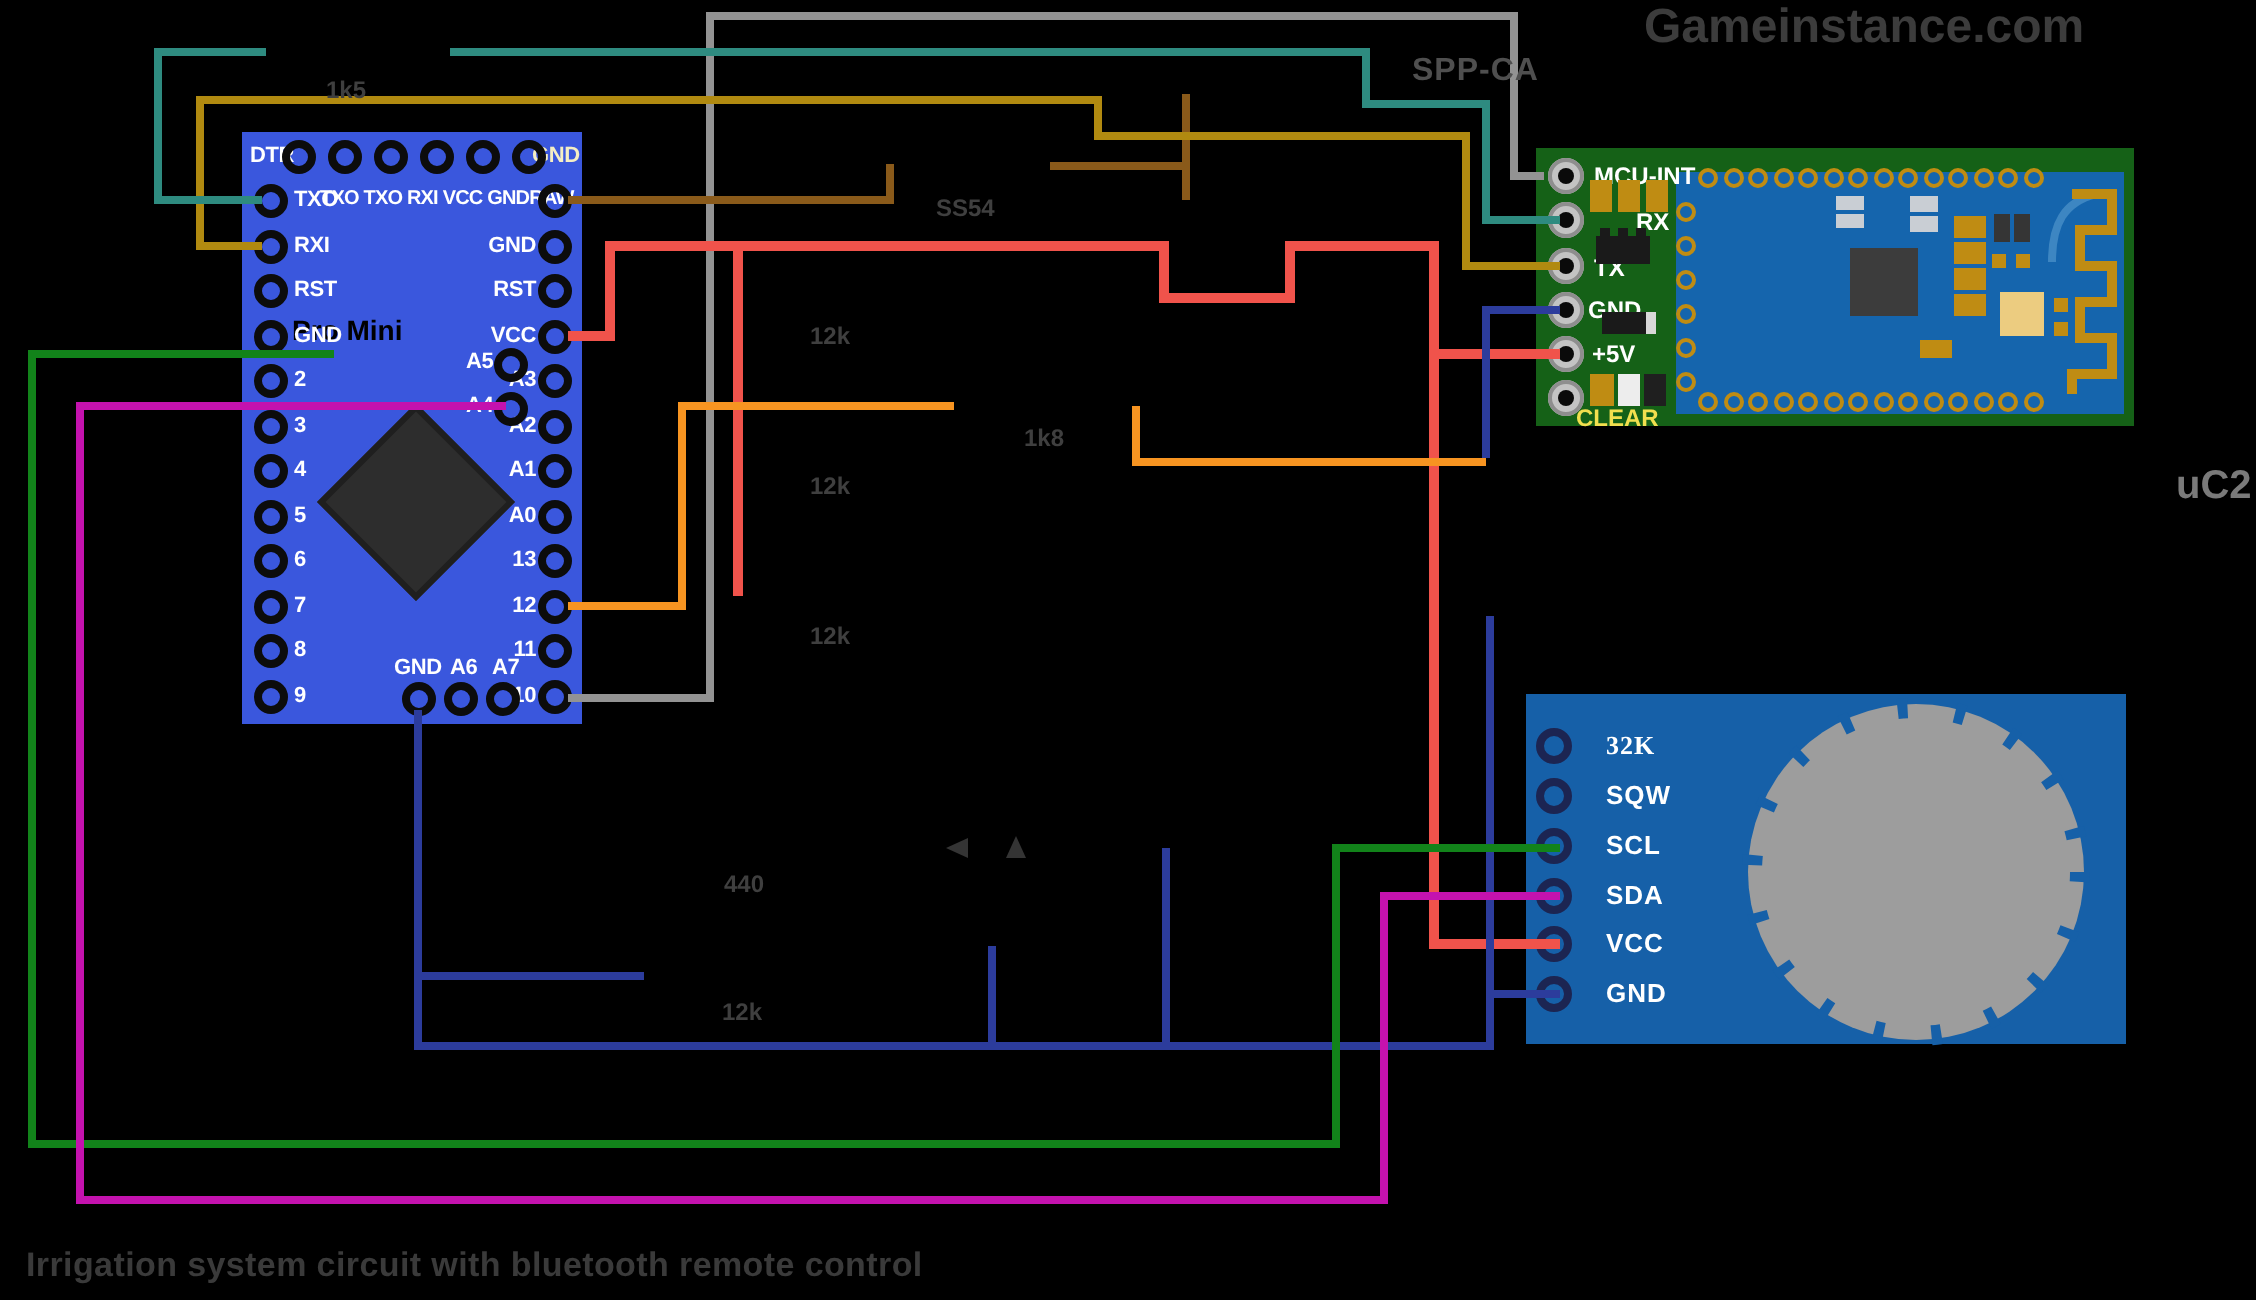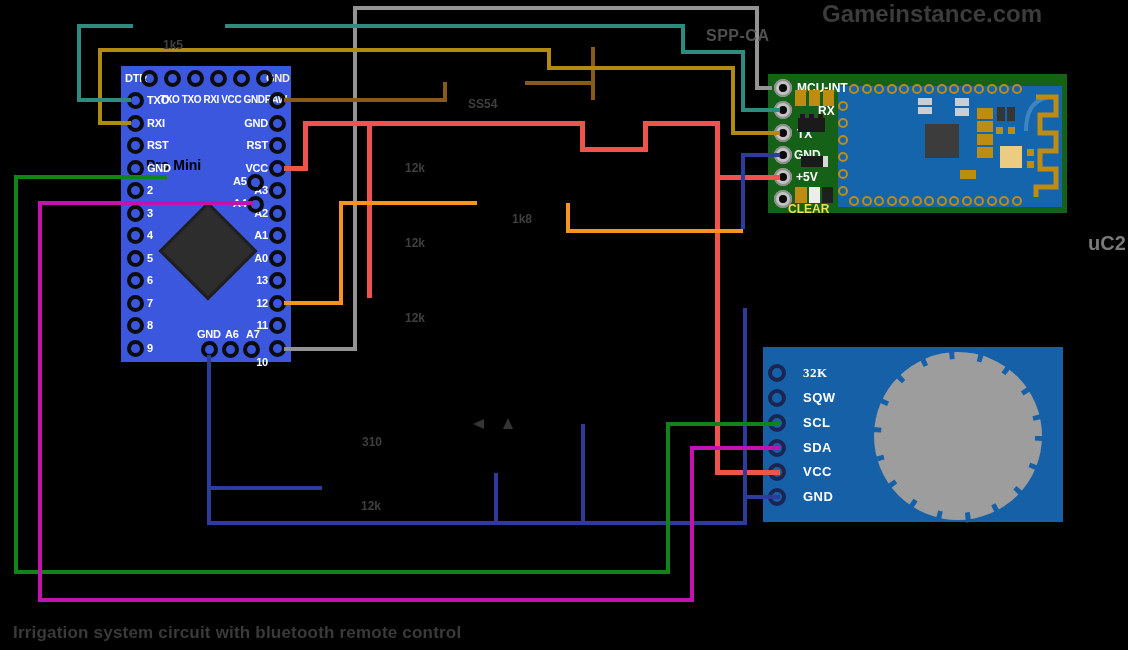--- a/index.html
+++ b/index.html
@@ -129,21 +129,21 @@
     <div class="pm-label r" style="left: 218px; top: 228px;">A1</div>
     <div class="hole" style="left: 268.5px; top: 249.5px;"></div>
     <div class="pm-label r" style="left: 218px; top: 251px;">A0</div>
     <div class="hole" style="left: 268.5px; top: 271.5px;"></div>
     <div class="pm-label r" style="left: 218px; top: 273px;">13</div>
     <div class="hole" style="left: 268.5px; top: 294.5px;"></div>
     <div class="pm-label r" style="left: 218px; top: 296px;">12</div>
     <div class="hole" style="left: 268.5px; top: 316.5px;"></div>
     <div class="pm-label r" style="left: 218px; top: 318px;">11</div>
     <div class="hole" style="left: 268.5px; top: 339.5px;"></div>
-    <div class="pm-label r" style="left: 218px; top: 355px;">10</div>
+    <div class="pm-label r" style="left: 218px; top: 341px;">10</div>
     <div class="hole" style="left: 246.5px; top: 173.5px;"></div>
     <div class="pm-label" style="left: 233px; top: 174px;">A5</div>
     <div class="hole" style="left: 246.5px; top: 195.5px;"></div>
     <div class="pm-label" style="left: 233px; top: 196px;">A4</div>
     <div class="hole" style="left: 200.5px; top: 340.5px;"></div>
     <div class="pm-label" style="left: 197px; top: 327px;">GND</div>
     <div class="hole" style="left: 221.5px; top: 340.5px;"></div>
     <div class="pm-label" style="left: 225px; top: 327px;">A6</div>
     <div class="hole" style="left: 242.5px; top: 340.5px;"></div>
     <div class="pm-label" style="left: 246px; top: 327px;">A7</div>
@@ -233,15 +233,15 @@
     <div class="rtc-hole" style="left: 768px; top: 463px;"></div>
     <div class="rtc-label" style="left: 803px; top: 464px;">VCC</div>
     <div class="rtc-hole" style="left: 768px; top: 488px;"></div>
     <div class="rtc-label" style="left: 803px; top: 489px;">GND</div>
     <div class="wire-label" style="left: 163px; top: 38px;">1k5</div>
     <div class="wire-label" style="left: 468px; top: 97px;">SS54</div>
     <div class="wire-label" style="left: 405px; top: 161px;">12k</div>
     <div class="wire-label" style="left: 405px; top: 236px;">12k</div>
     <div class="wire-label" style="left: 405px; top: 311px;">12k</div>
     <div class="wire-label" style="left: 512px; top: 212px;">1k8</div>
-    <div class="wire-label" style="left: 362px; top: 435px;">310</div>
+    <div class="wire-label" style="left: 362px; top: 435px;">440</div>
     <div class="wire-label" style="left: 361px; top: 499px;">12k</div>
   </div>
 
 </body></html>

